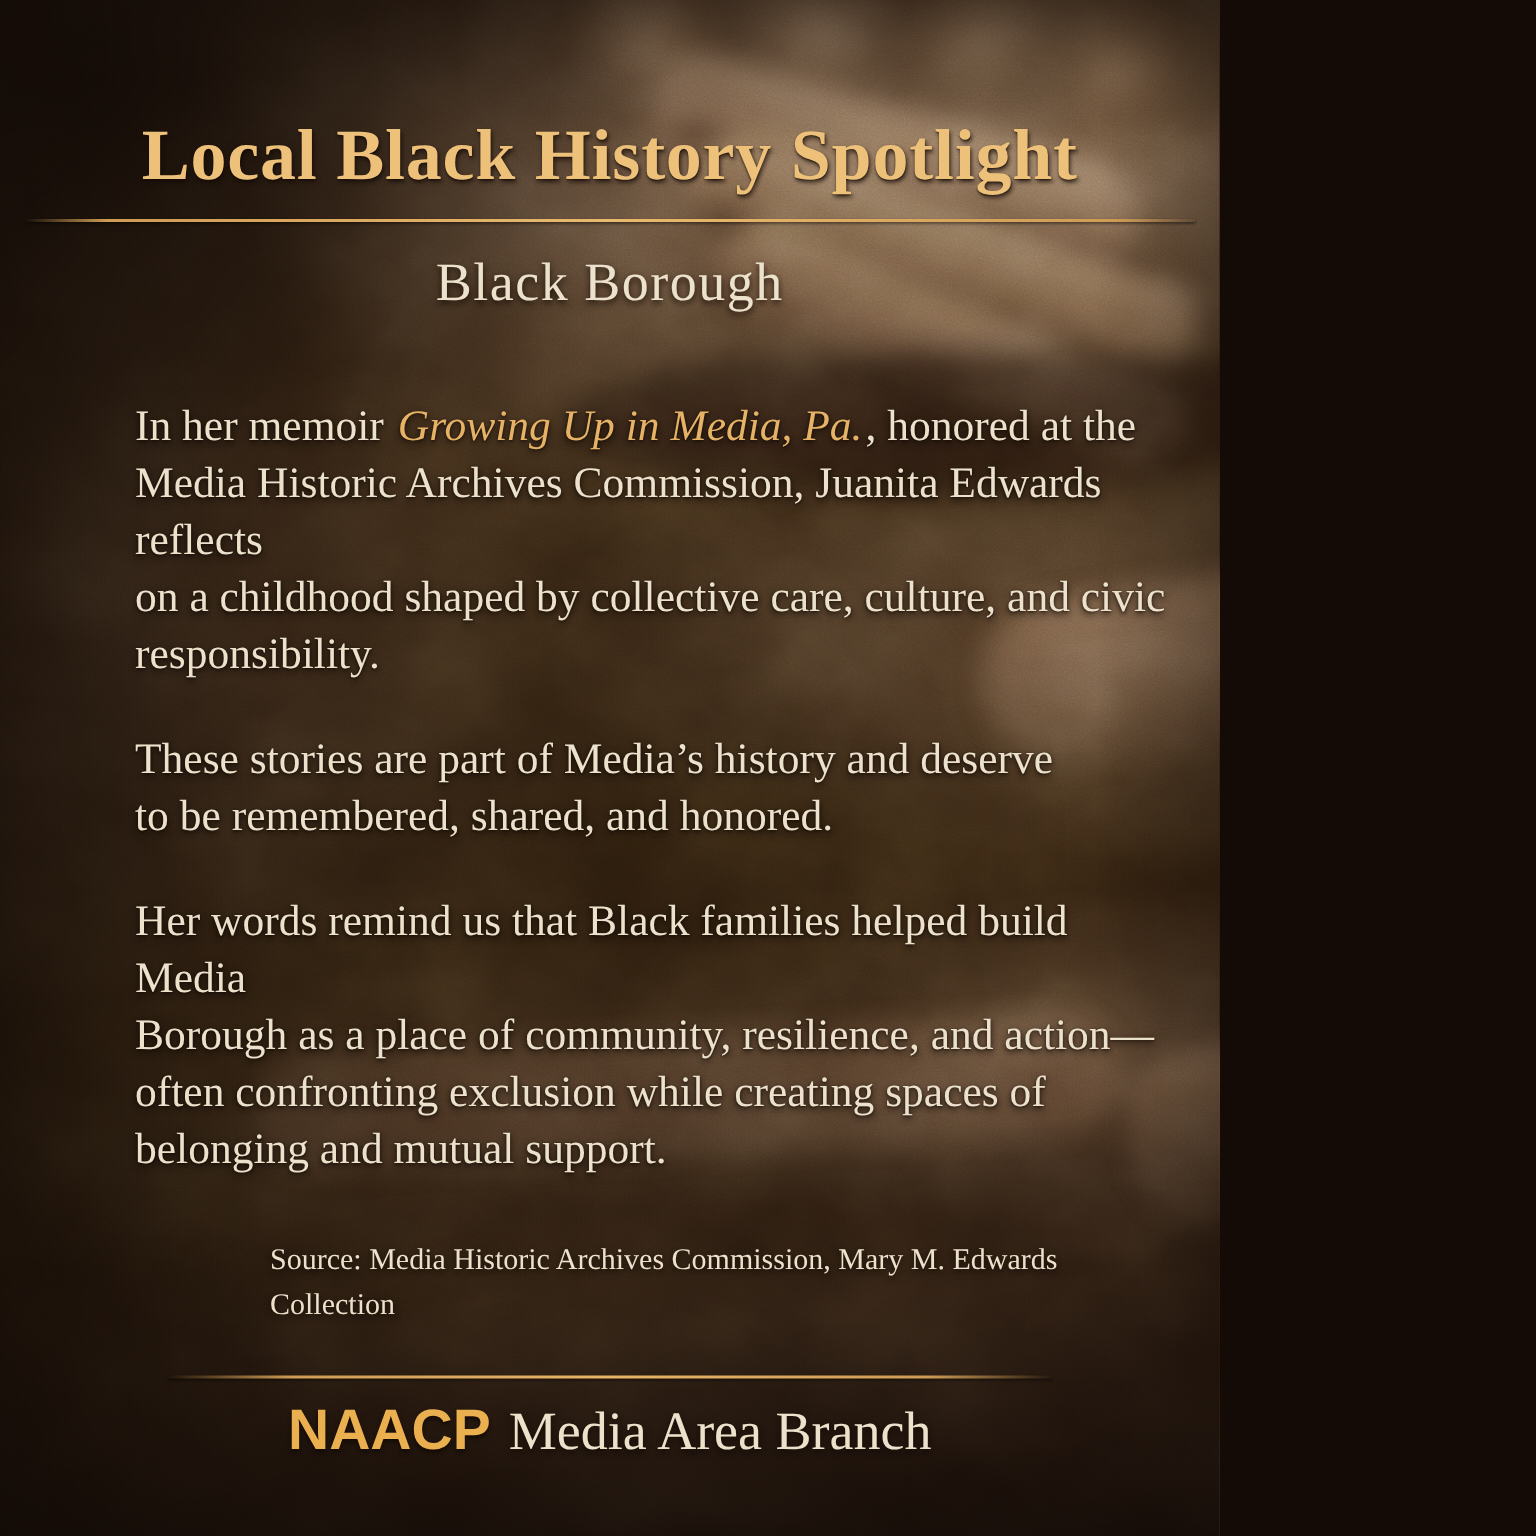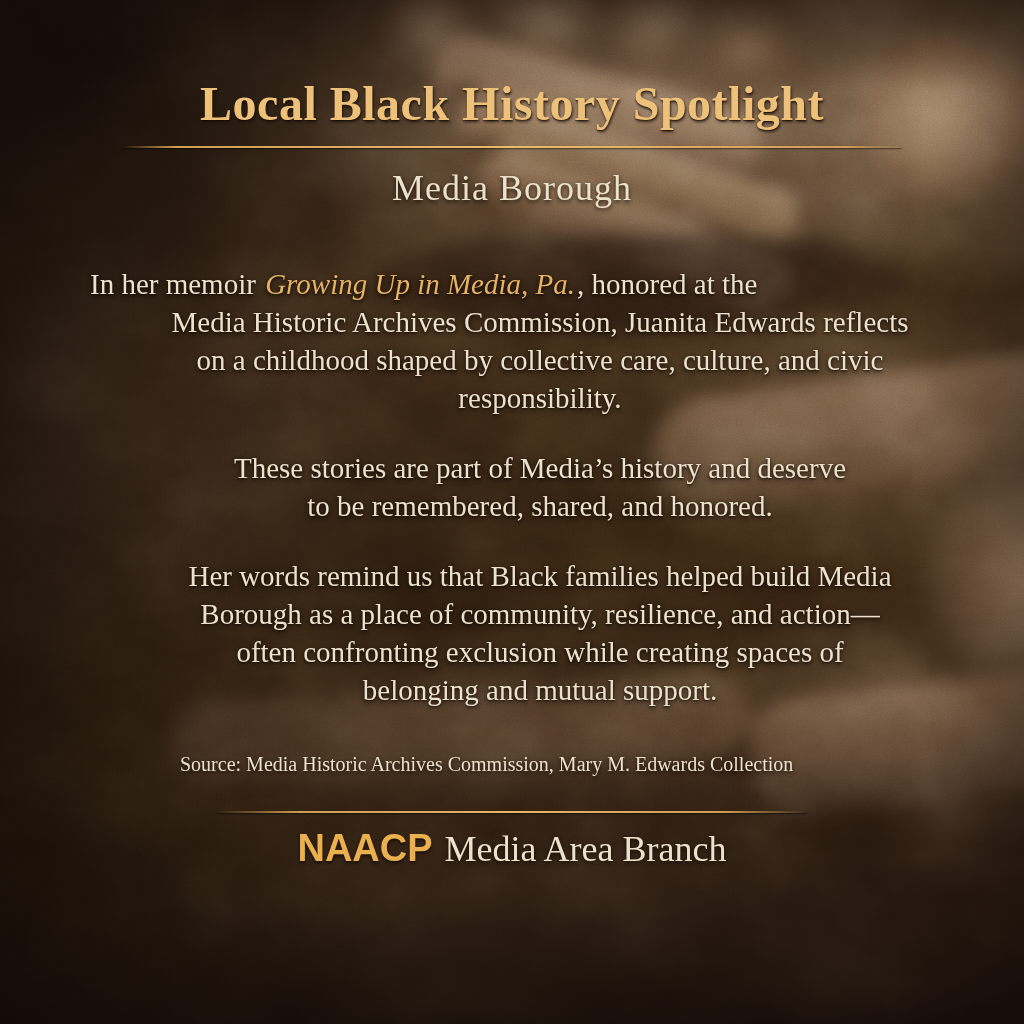--- a/index.html
+++ b/index.html
@@ -1,17 +1,17 @@
 <!DOCTYPE html>
 <html><head>
 <meta charset="utf-8">
 <style>
   html,body{margin:0;padding:0;background:#150b06;}
   .poster{
-    position:relative;width:1024px;height:1024px;overflow:hidden;
+    position:relative;width:813px;height:1024px;overflow:hidden;
     background-color:#2e1d12;
     background-image:linear-gradient(160deg,#3b2819 0%,#32210f 55%,#281810 100%);
     font-family:"Liberation Serif",serif;
   }
   .layer{position:absolute;inset:0;pointer-events:none;}
   
   .blobs{
     background-image:
       radial-gradient(ellipse 480px 300px at 62% 12%, rgba(148,117,89,0.55), transparent 72%),
       radial-gradient(ellipse 420px 260px at 96% 10%, rgba(160,128,96,0.50), transparent 75%),
@@ -76,21 +76,21 @@
     margin:19px 0 0 0;font-size:36px;font-weight:normal;letter-spacing:1px;
     color:var(--body-cream,#ece1cb);
     text-shadow:0 2px 4px rgba(18,9,4,0.85);
   }
   .body-copy{margin:56px 34px 0 90px;text-align:left;}
   .para{
     margin:0 0 32px 0;font-size:29px;line-height:38px;
     color:var(--body-cream,#ece1cb);
     text-shadow:0 2px 5px rgba(18,9,4,0.85), 0 1px 2px rgba(18,9,4,0.6);
   }
-  .pre{white-space:pre-line;display:block;text-align:center;}
+  .pre{white-space:pre-line;display:block;}
   .memoir{color:var(--italic-gold,#e5b266);padding:0 2px;}
   .source{
     margin:40px 34px 0 90px;text-align:left;font-size:20px;line-height:30px;
     color:var(--body-cream,#ece1cb);
     text-shadow:0 2px 4px rgba(18,9,4,0.85);
   }
   .rule-bottom{
     width:590px;margin:32px auto 0;
     background:linear-gradient(90deg, rgba(200,150,80,0) 0%, var(--divider-gold,#cf9c55) 14%,
                #e6b567 50%, var(--divider-gold,#cf9c55) 86%, rgba(200,150,80,0) 100%);
@@ -140,21 +140,21 @@
       <feTurbulence type="fractalNoise" baseFrequency="0.9" numOctaves="2" seed="11" stitchTiles="stitch"></feTurbulence>
       <feColorMatrix type="saturate" values="0"></feColorMatrix>
     </filter>
     <rect width="1024" height="1024" filter="url(#fGrain)"></rect>
   </svg>
 
   <div class="content">
     <header>
       <h1 class="title">Local Black History Spotlight</h1>
       <div class="rule rule-top"></div>
-      <h2 class="subtitle">Media Borough</h2>
+      <h2 class="subtitle">Black Borough</h2>
     </header>
 
     <main class="body-copy">
       <p class="para"><span>In her memoir </span><em class="memoir">Growing Up in Media, Pa.</em><span>, honored at the</span><span class="pre">Media Historic Archives Commission, Juanita Edwards reflects
 on a childhood shaped by collective care, culture, and civic
 responsibility.</span></p>
 
       <p class="para pre">These stories are part of Media’s history and deserve
 to be remembered, shared, and honored.</p>
 

